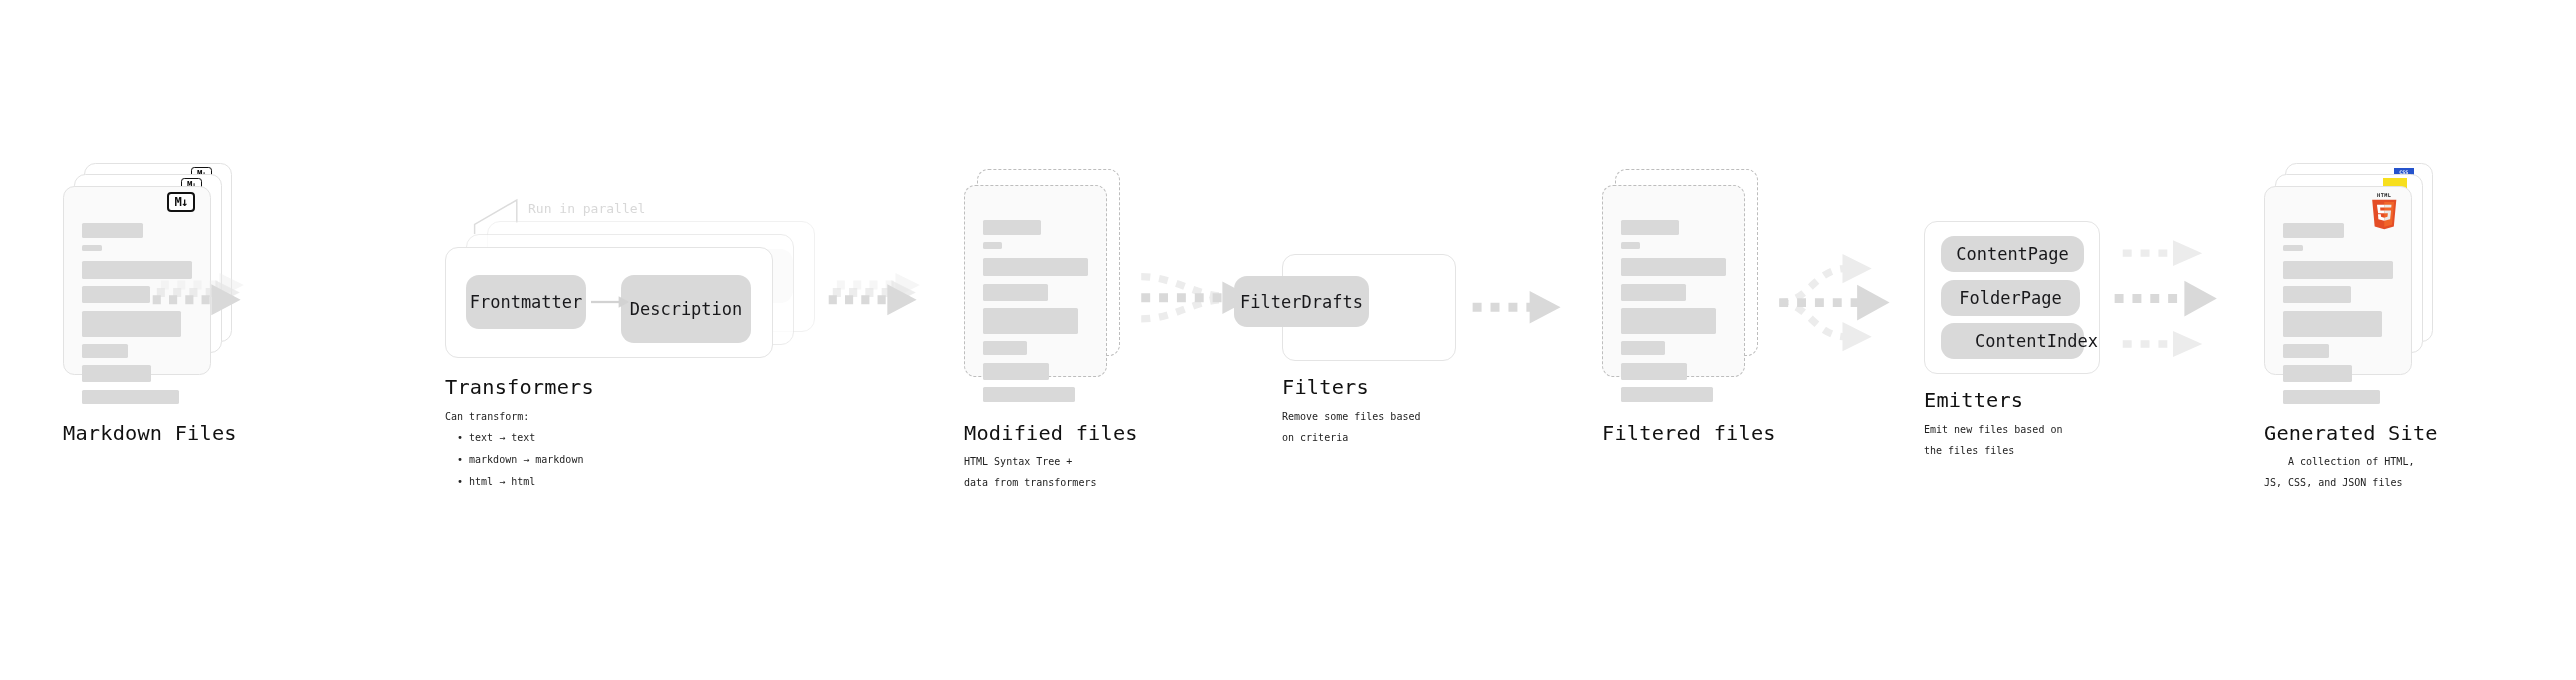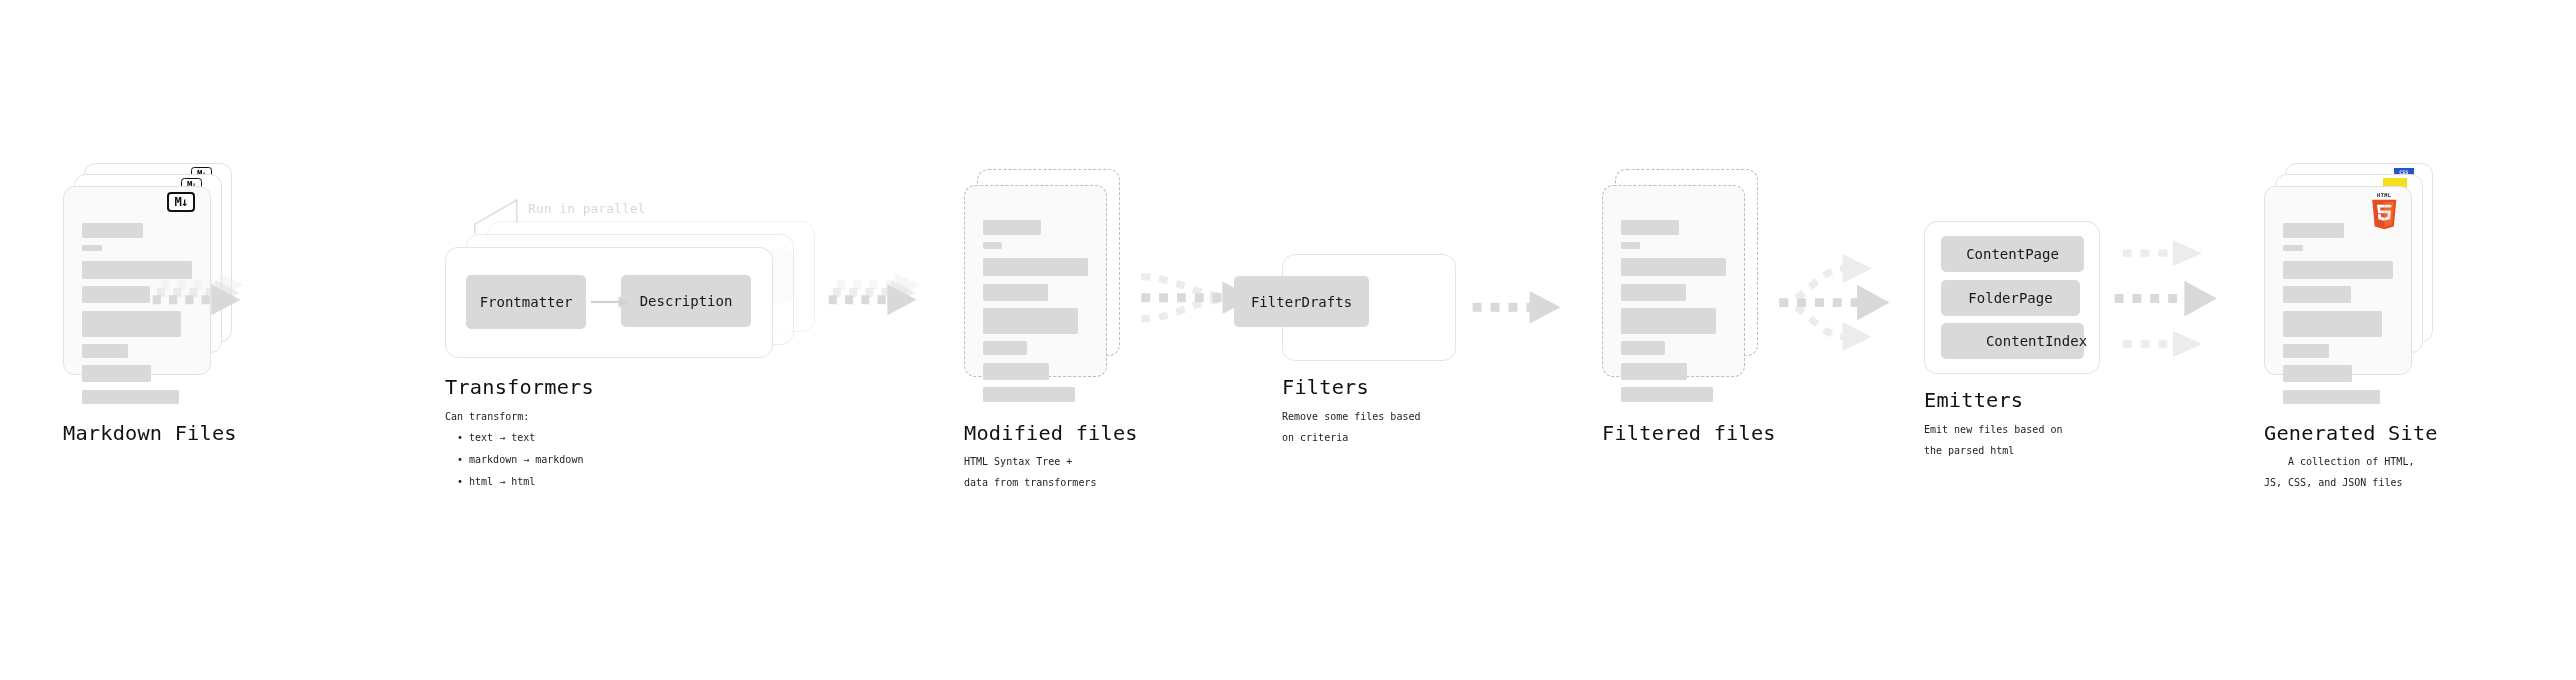--- a/index.html
+++ b/index.html
@@ -35,23 +35,23 @@
     color:#fff;font-size:4.9px;font-weight:700;display:flex;align-items:center;
     justify-content:center;letter-spacing:0px;}
   .js-badge{position:absolute;width:24.4px;height:14px;background:#f7df1e;}
 
   
   .panel{
     position:absolute;border:1.3px solid #e4e4e4;border-radius:13px;
     background:#ffffff;box-sizing:border-box;
   }
   .pill{
-    position:absolute;background:#d9d9d9;border-radius:5px;
+    position:absolute;background:#d9d9d9;border-radius:13px;
     display:flex;align-items:center;justify-content:center;
-    font-size:14px;color:#18181b;white-space:nowrap;box-sizing:border-box;
+    font-size:17px;color:#18181b;white-space:nowrap;box-sizing:border-box;
   }
 
   
   .title{
     position:absolute;font-size:20.3px;letter-spacing:0.2px;
     color:#111;white-space:nowrap;
   }
   .sub{
     position:absolute;font-size:10px;line-height:1.45;color:#222;
     white-space:pre;
@@ -122,21 +122,21 @@
     <div class="panel" style="left:21px;top:13px;width:328px;height:111px;opacity:0.72;"></div>
     <div class="pill" style="left:42px;top:41px;width:120px;height:54px;opacity:0.55;"></div>
     <div class="pill" style="left:197px;top:41px;width:130px;height:54px;opacity:0.55;"></div>
     <svg style="left:167px;top:59px;width:39px;height:16.3px;" viewBox="0 0 48 20">
       <path d="M0 10 H36" stroke="#e4e4e4" stroke-width="2.6" fill="none"></path>
       <path d="M34 4 L46 10 L34 16 Z" fill="#e4e4e4"></path>
     </svg>
 
     <div class="panel" style="left:0px;top:26px;width:328px;height:111px;"></div>
     <div class="pill" style="left:21px;top:54px;width:120px;height:54px;">Frontmatter</div>
-    <div class="pill" style="left:176px;top:54px;width:130px;height:52px;">Description</div>
+    <div class="pill" style="left:176px;top:54px;width:130px;height:68px;">Description</div>
     <svg style="left:146px;top:72px;width:39px;height:18px;" viewBox="0 0 48 22">
       <path d="M0 11 H36" stroke="#d2d2d2" stroke-width="2.8" fill="none"></path>
       <path d="M34 4 L47 11 L34 18 Z" fill="#d2d2d2"></path>
     </svg>
   </div>
 
   <div class="title" style="left:445px;top:375px;">Transformers</div>
   <div class="sub" style="left:445px;top:410px;">Can transform:</div>
   <div class="sub" style="left:457px;top:431px;">• text → text</div>
   <div class="sub" style="left:457px;top:453px;">• markdown → markdown</div>
@@ -219,21 +219,21 @@
     <path d="M4 82 H104" stroke="#d9d9d9" stroke-width="11" stroke-dasharray="11 11" fill="none"></path>
     <path d="M100 60 L140 82 L100 104 Z" fill="#d9d9d9"></path>
   </svg>
 
   <div class="panel" style="left:1924px;top:221px;width:176px;height:153px;"></div>
   <div class="pill" style="left:1941px;top:236px;width:143px;height:36px;">ContentPage</div>
   <div class="pill" style="left:1941px;top:280px;width:139px;height:36px;">FolderPage</div>
   <div class="pill" style="left:1941px;top:323px;width:143px;height:36px;padding-left:48px;">ContentIndex</div>
   <div class="title" style="left:1924px;top:388px;">Emitters</div>
   <div class="sub" style="left:1924px;top:423px;">Emit new files based on</div>
-  <div class="sub" style="left:1924px;top:444px;">the parsed html</div>
+  <div class="sub" style="left:1924px;top:444px;">the files files</div>
 
   <svg style="left:2113px;top:232px;width:146px;height:138px;" viewBox="0 0 180 170">
     <path d="M12 26 H78" stroke="#ececec" stroke-width="9" stroke-dasharray="11 11" fill="none"></path>
     <path d="M74 10 L110 26 L74 42 Z" fill="#ececec"></path>
     <path d="M2 82 H92" stroke="#d9d9d9" stroke-width="11" stroke-dasharray="11 11" fill="none"></path>
     <path d="M88 60 L128 82 L88 104 Z" fill="#d9d9d9"></path>
     <path d="M12 138 H78" stroke="#ececec" stroke-width="9" stroke-dasharray="11 11" fill="none"></path>
     <path d="M74 122 L110 138 L74 154 Z" fill="#ececec"></path>
   </svg>
 

